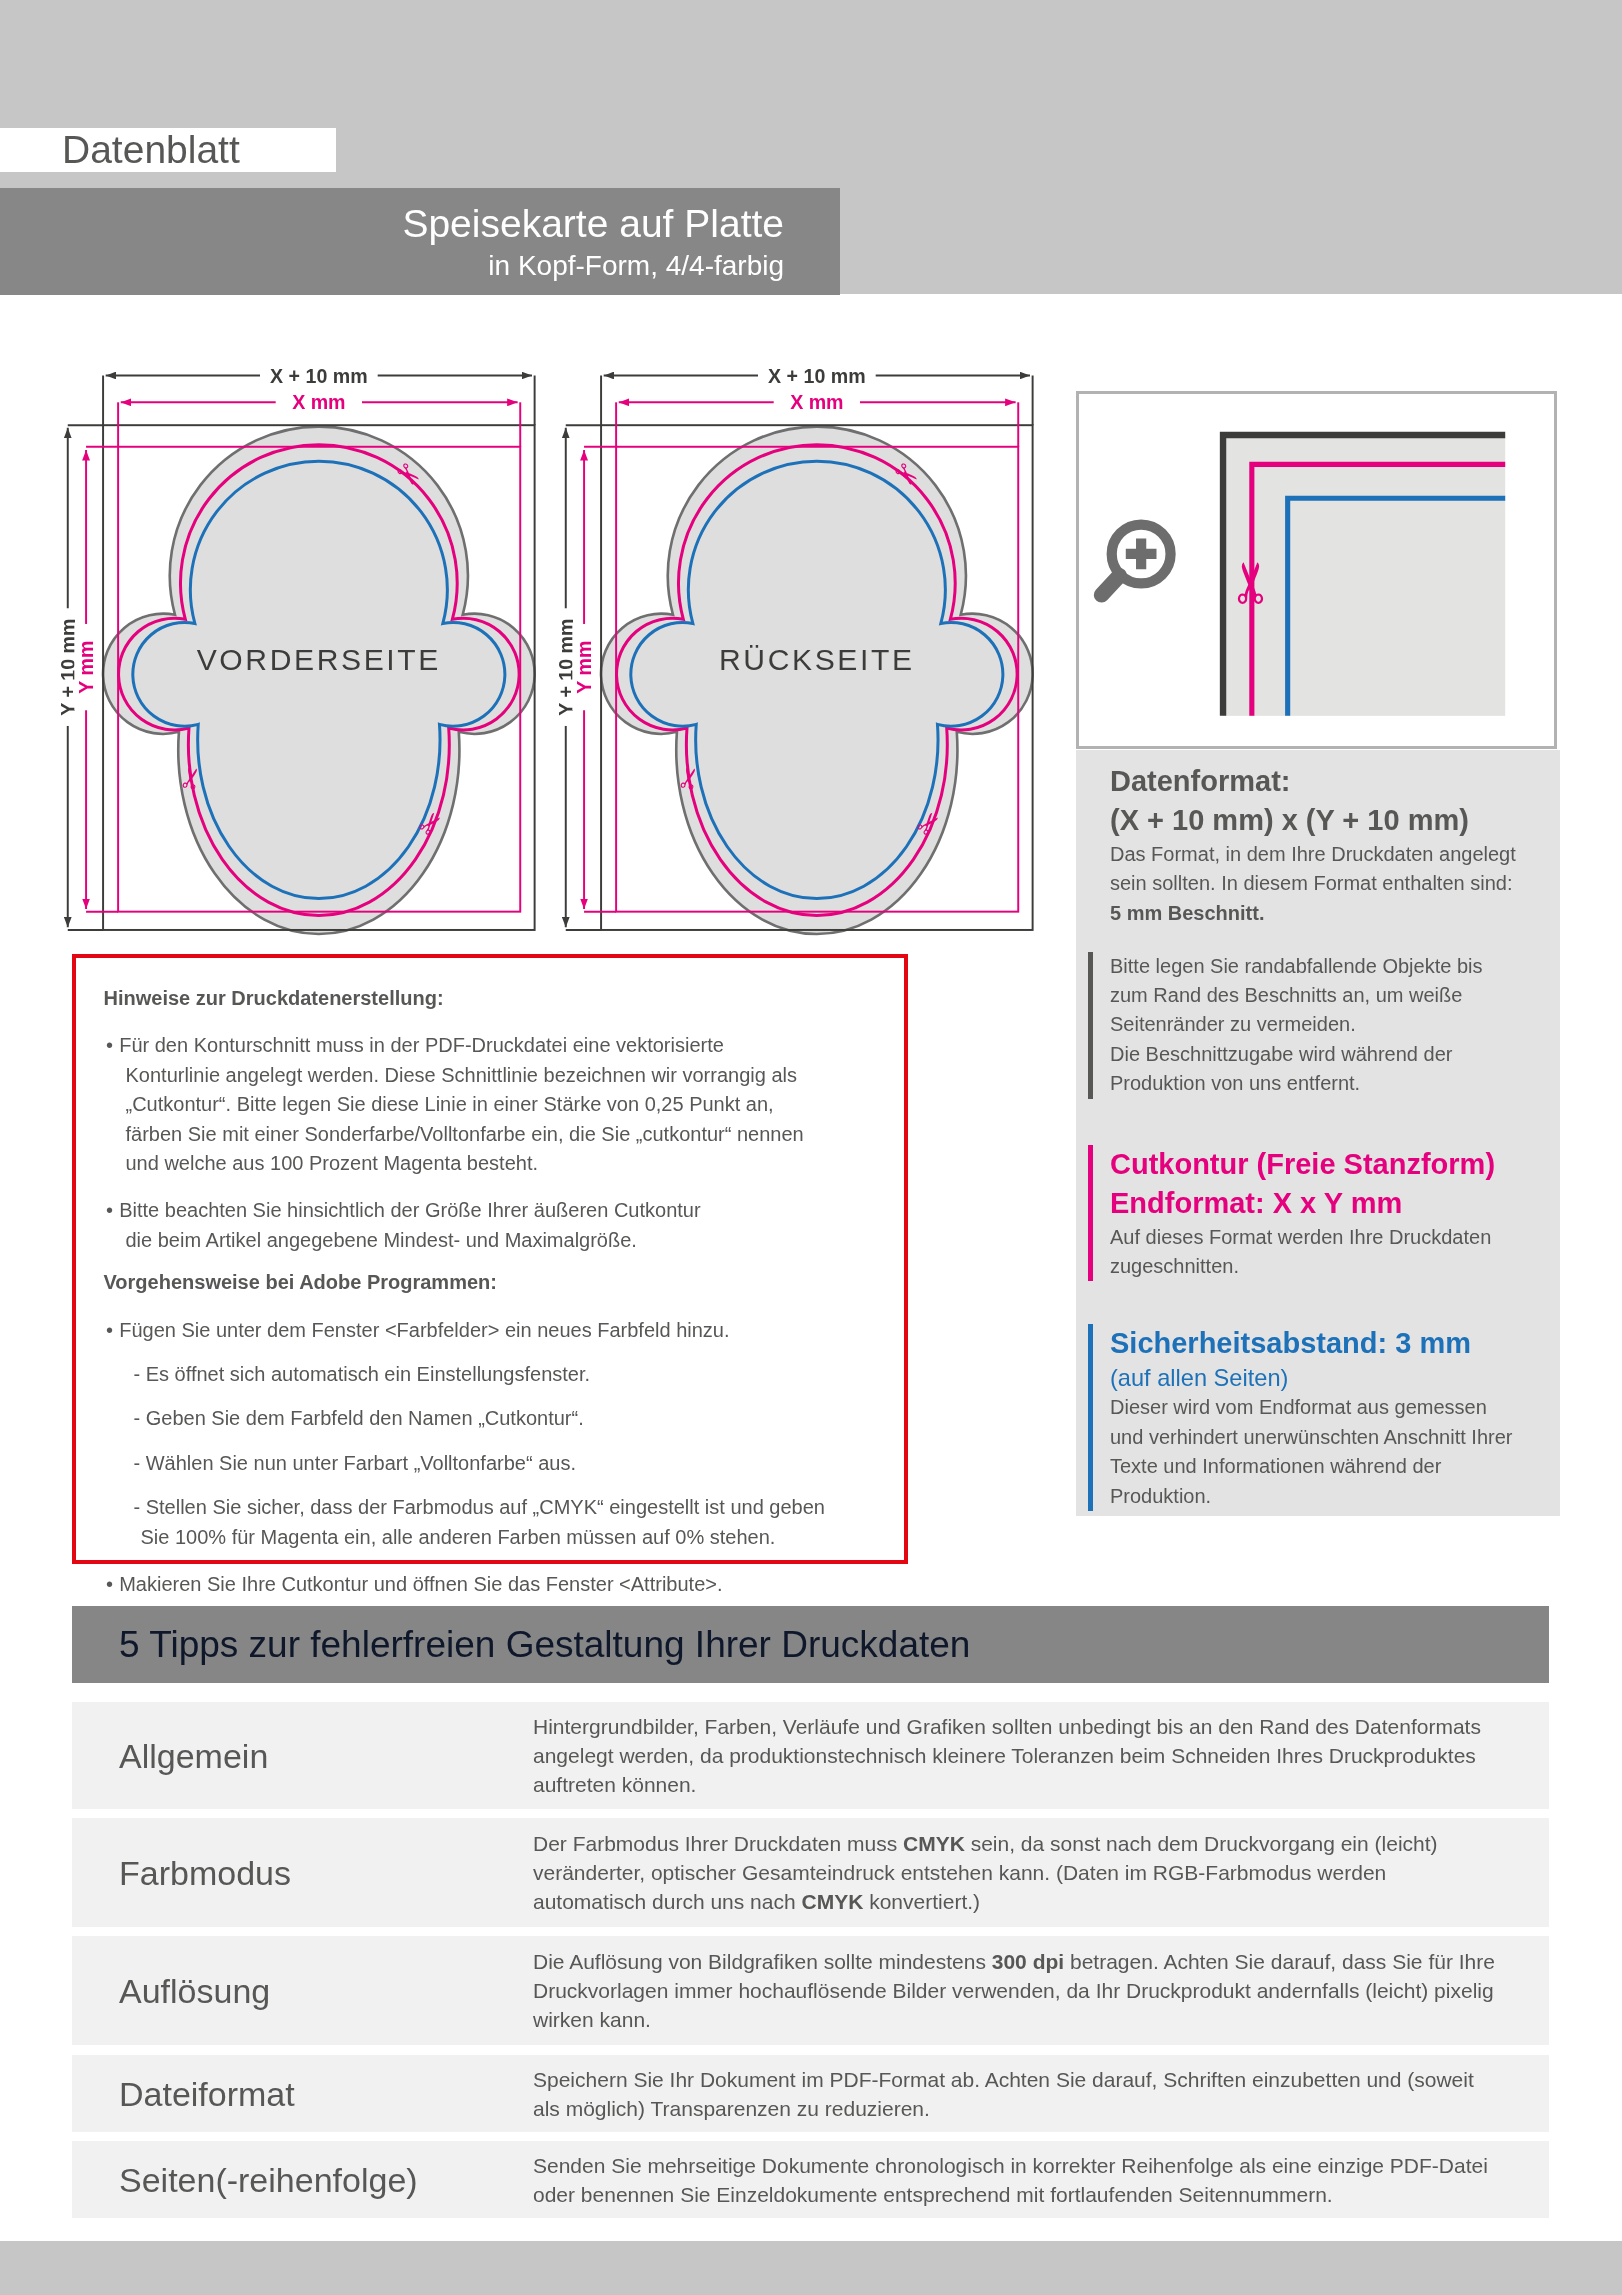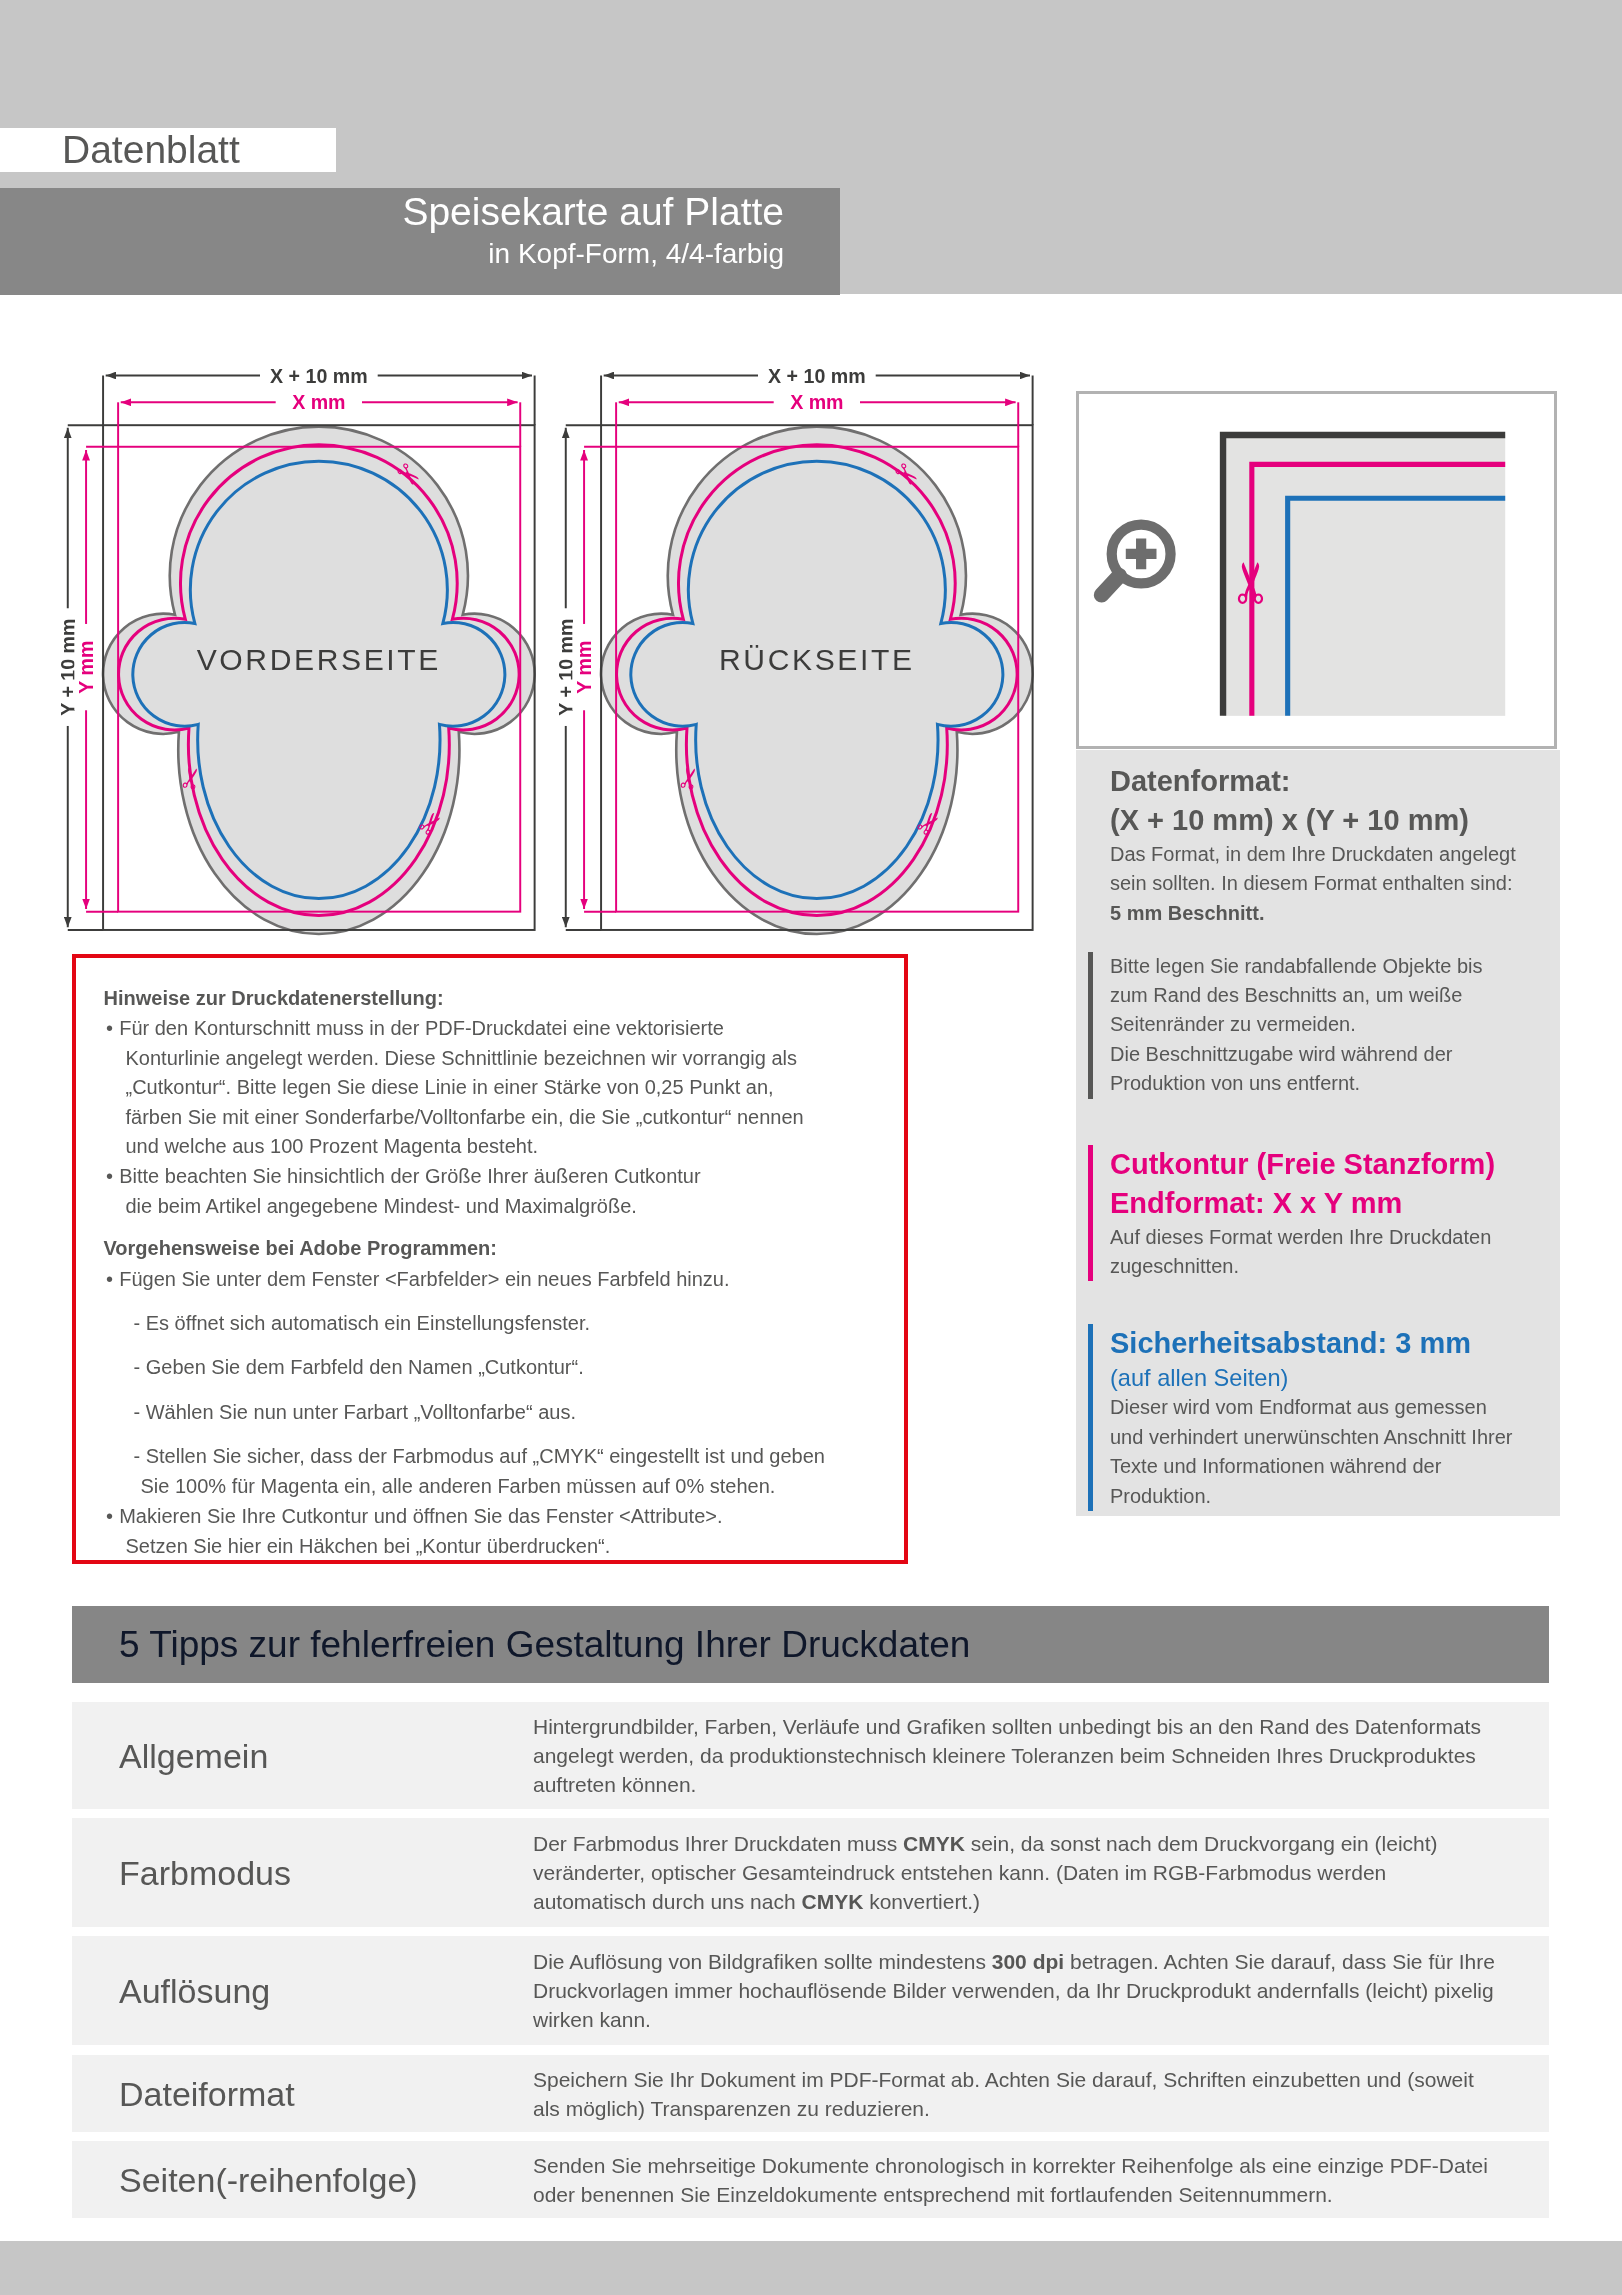--- a/index.html
+++ b/index.html
@@ -14,21 +14,21 @@
   body{width:1623px;height:2295px;position:relative;
        font-family:"Liberation Sans",sans-serif;color:var(--text-gray)}
   .abs{position:absolute}
 
   
   .top-band{left:0;top:0;width:1623px;height:294px;background:var(--band-gray)}
   .datenblatt-box{left:0;top:128px;width:336px;height:44px;background:#fff;
       display:flex;align-items:center;padding-left:62px;
       font-size:39px;color:var(--text-gray)}
   .header-bar{left:0;top:188px;width:840px;height:107px;background:var(--header-bar-gray);
-      display:flex;flex-direction:column;justify-content:flex-start;align-items:flex-end;
+      display:flex;flex-direction:column;justify-content:center;align-items:flex-end;
       padding-right:56px;color:#fff}
   .header-bar .title{font-size:39px;line-height:48px}
   .header-bar .subtitle{font-size:28px;line-height:35px}
 
   
   .diagram{top:353px;width:510px;height:589px}
   #diagram-front{left:39px}
   #diagram-back{left:537px}
   svg text{font-family:"Liberation Sans",sans-serif}
   .dim-text{font-size:30px;font-weight:bold;fill:var(--outline-dark);text-anchor:middle}
@@ -67,21 +67,21 @@
   .sec-bleed{margin-top:23.6px}
   .sec-cut{margin-top:46px}
   .sec-safe{margin-top:43px}
 
   
   .hinweis-box{left:72px;top:954px;width:836px;height:610px;background:#fff;
       border:4.6px solid var(--red);padding:26px 19.6px 0 27.5px;
       font-size:20px;line-height:29.4px}
   .hl.s-bold{font-weight:bold;margin-top:13px}
   .hl.s-bold:first-child{margin-top:0}
-  .hl.s-bullet{margin-top:1px;padding-left:15.7px;position:relative}
+  .hl.s-bullet{margin-top:18px;padding-left:15.7px;position:relative}
   .hl.s-bullet::before{content:"•";position:absolute;left:2.6px}
   .hl.s-cont{padding-left:22px}
   .hl.s-dash{margin-top:15px;padding-left:30px}
   .hl.s-cont2{padding-left:37px}
 
   
   .tips-bar{left:72px;top:1606px;width:1477px;height:77px;background:var(--tips-bar-bg);
       display:flex;align-items:center;padding-left:47px;color:#0f172a;font-size:37px}
   .tip-row{left:72px;width:1477px;background:var(--row-bg)}
   .tip-label{position:absolute;left:47px;top:50%;transform:translateY(-50%);

